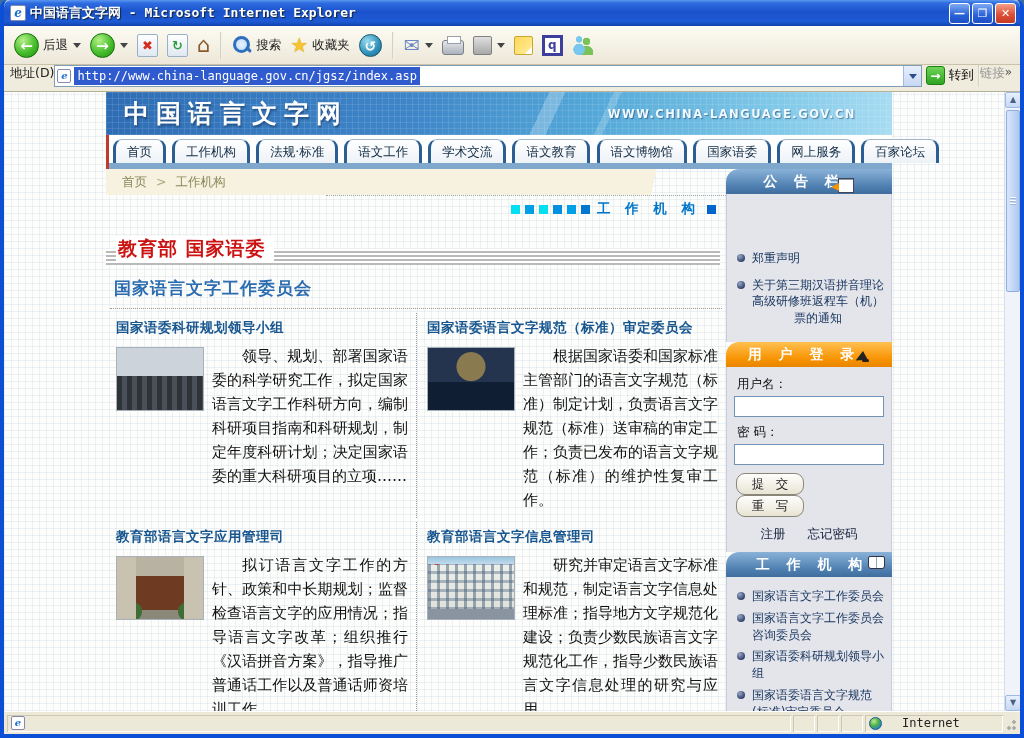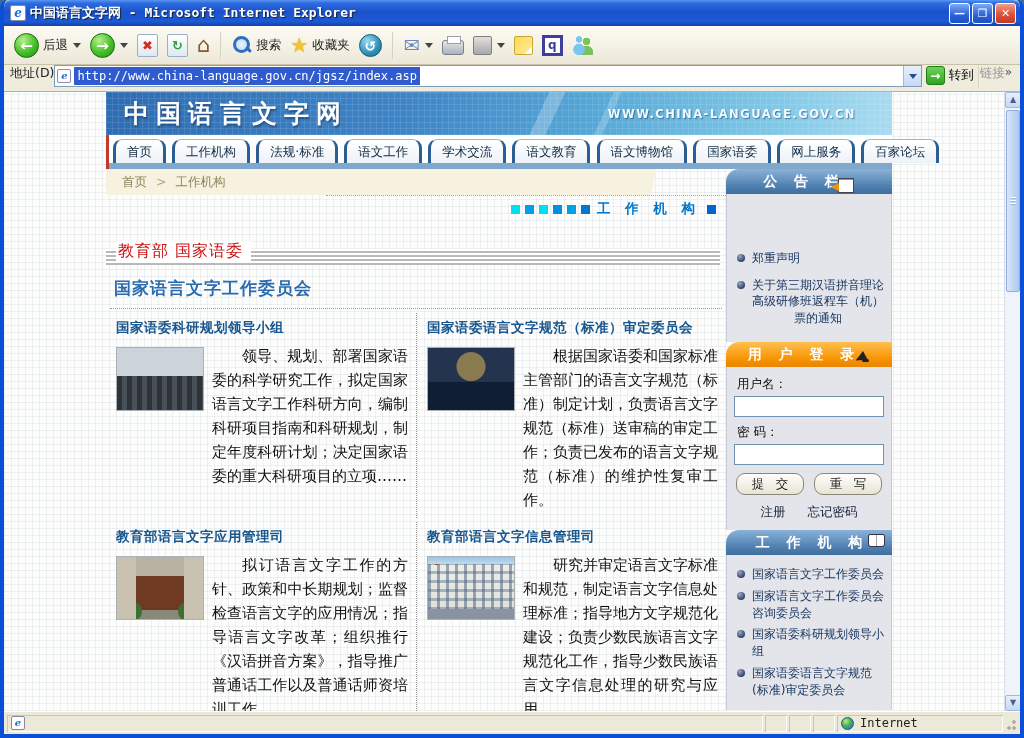--- a/index.html
+++ b/index.html
@@ -133,21 +133,21 @@
   .marker-row { height:24px; display:flex; align-items:center; justify-content:flex-end; gap:5px;
     padding-right:10px; margin-top:2px; position:relative; }
   .marker-row::before { content:""; position:absolute; top:-2px; left:220px; right:0; border-top:1px dotted #9AA; }
   .sq { width:9px; height:9px; flex:none; }
   .marker-label { color:#0077CC; font-weight:bold; font-size:13.5px; letter-spacing:5px; margin:0 2px; }
 
   
   .red-band { position:relative; height:30px; margin:14px 0 2px 0; }
   .red-band .stripes { position:absolute; left:0; right:6px; bottom:0; height:16px;
     background:repeating-linear-gradient(180deg,#FFFFFF 0 2px,#B9B9B9 2px 4px); }
-  .red-heading { position:absolute; left:10px; bottom:3px; color:#CC1111; font-size:16px; font-weight:normal;
+  .red-heading { position:absolute; left:10px; bottom:3px; color:#CC1111; font-size:19px; font-weight:bold;
     letter-spacing:1px; background:#fff; padding:0 8px 0 2px;
     text-shadow:1px 1px 0 #fff,-1px -1px 0 #fff,1px -1px 0 #fff,-1px 1px 0 #fff; }
 
   .committee-title { color:#2B6CB0; font-size:17px; font-weight:bold; margin:12px 0 8px 8px; letter-spacing:1px; }
   .dotted { border-top:1px dotted #999; margin:2px 4px; }
 
   .intro { display:flex; padding:6px 4px 8px 10px; }
   .photo { border:1px solid #A8B0B8; flex:none; }
   .photo-building { width:156px; height:104px;
     background:
@@ -210,21 +210,21 @@
   .hand-ic { position:relative; width:16px; height:15px; }
   .hand-ic::before { content:""; position:absolute; left:2px; top:2px; width:0; height:0;
     border-top:5px solid transparent; border-bottom:5px solid transparent; border-right:11px solid #222;
     transform:rotate(-28deg); }
   .hand-ic::after { content:""; position:absolute; right:0px; top:8px; width:7px; height:3px; background:#222; border-radius:2px; }
   .book-ic { width:17px; height:13px; background:linear-gradient(90deg,#FFF 0 47%, #9AA 47% 53%, #FFF 53%);
     border:1px solid #334; border-radius:2px 2px 3px 3px; }
 
   .login-body label { display:block; font-size:12.5px; color:#111; margin:3px 0 3px 3px; }
   .login-input { width:100%; height:21px; border:1px solid #6F93B5; background:#fff; margin-bottom:4px; }
-  .btn-row { display:flex; justify-content:space-between; padding:4px 2px 2px 2px; }
+  .btn-row { display:flex; padding:4px 2px 2px 2px;flex-direction:column; }
   .xp-btn { width:68px; height:22px; font-size:12.5px; color:#222; letter-spacing:4px; text-indent:4px;
     background:linear-gradient(#FEFEFC,#E8E4D4); border:1px solid #8A8678; border-radius:9px; }
   .link-row { display:flex; justify-content:center; gap:22px; padding:7px 0 3px 0; }
   .sb-link { font-size:12.5px; color:#14233C; }
 
   
   .scrollbar { position:absolute; right:0; top:0; bottom:0; width:16px; background:#F0F3FA;
     border-left:1px solid #D8DEE8; }
   .sb-btn { position:absolute; left:0; width:16px; height:16px; background:linear-gradient(#E7F0FC,#C7D8F4);
     border:1px solid #9EBAE4; border-radius:2px; color:#4D6185; font-size:8px; line-height:14px; text-align:center; }
@@ -235,21 +235,21 @@
   .sb-thumb::before { content:""; position:absolute; left:3px; right:3px; top:50%; height:8px; margin-top:-4px;
     background:repeating-linear-gradient(180deg,#FFF 0 1px,#9EB8E0 1px 2px, transparent 2px 3px); }
 
   
   .statusbar { height:23px; flex:none; display:flex; align-items:center; gap:2px; background:#ECE9D8;
     border-top:1px solid #FFF; box-shadow:0 -1px 0 #B8B19A; padding:2px 3px; }
   .pane { height:17px; display:flex; align-items:center; font-size:12px; color:#222;
     box-shadow:inset 1px 1px 0 #CBC7B3, inset -1px -1px 0 #FFF; padding:0 4px; }
   .pane-main { flex:1; }
   .pane-sm { width:22px; flex:none; }
-  .pane-net { width:166px; flex:none; gap:6px; font-family:"DejaVu Sans Mono","Liberation Mono",monospace; }
+  .pane-net { width:138px; flex:none; gap:20px; font-family:"DejaVu Sans Mono","Liberation Mono",monospace; }
   .ie-doc { width:14px; height:14px; background:#fff; border:1px solid #88a; border-radius:2px;
     color:#1E6FD0; font:italic bold 10px/12px "DejaVu Serif",serif; text-align:center; }
   .globe { width:13px; height:13px; border-radius:50%; flex:none;
     background:radial-gradient(circle at 35% 30%,#BCE88A,#4AB04A 45%,#2B7FD0 80%); border:1px solid #1A5A8A; }
   .grip { width:12px; height:17px; flex:none;
     background:
       radial-gradient(circle at 9px 13px,#AAA 0 1.5px,transparent 2px),
       radial-gradient(circle at 9px 7px,#AAA 0 1.5px,transparent 2px),
       radial-gradient(circle at 4px 13px,#AAA 0 1.5px,transparent 2px); }
 </style>

